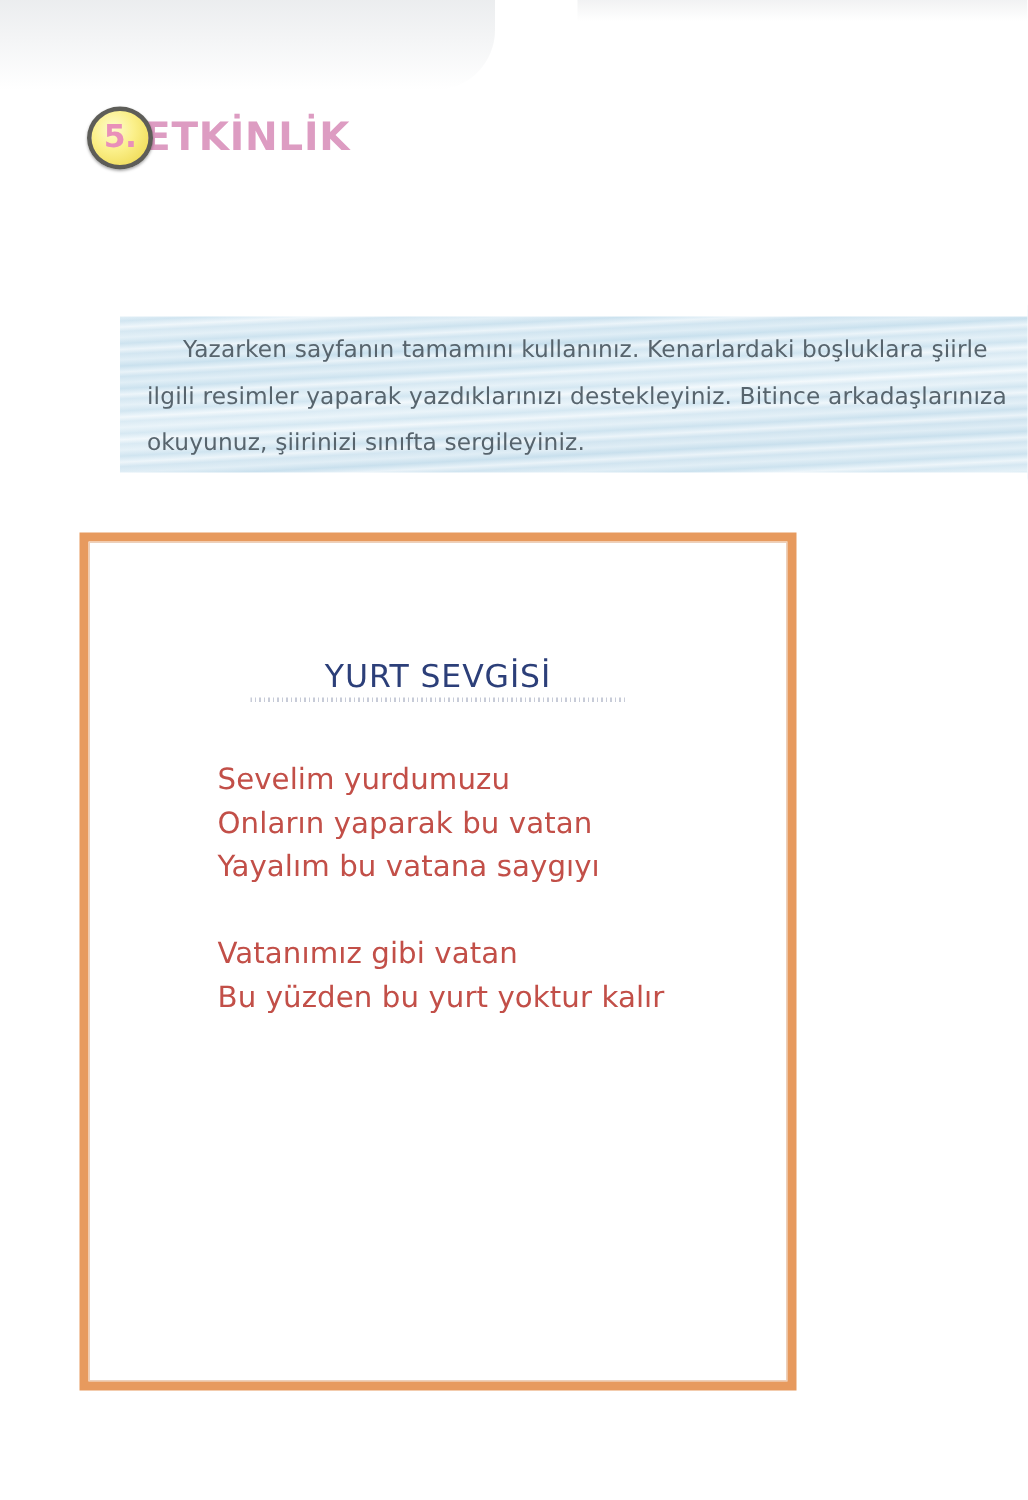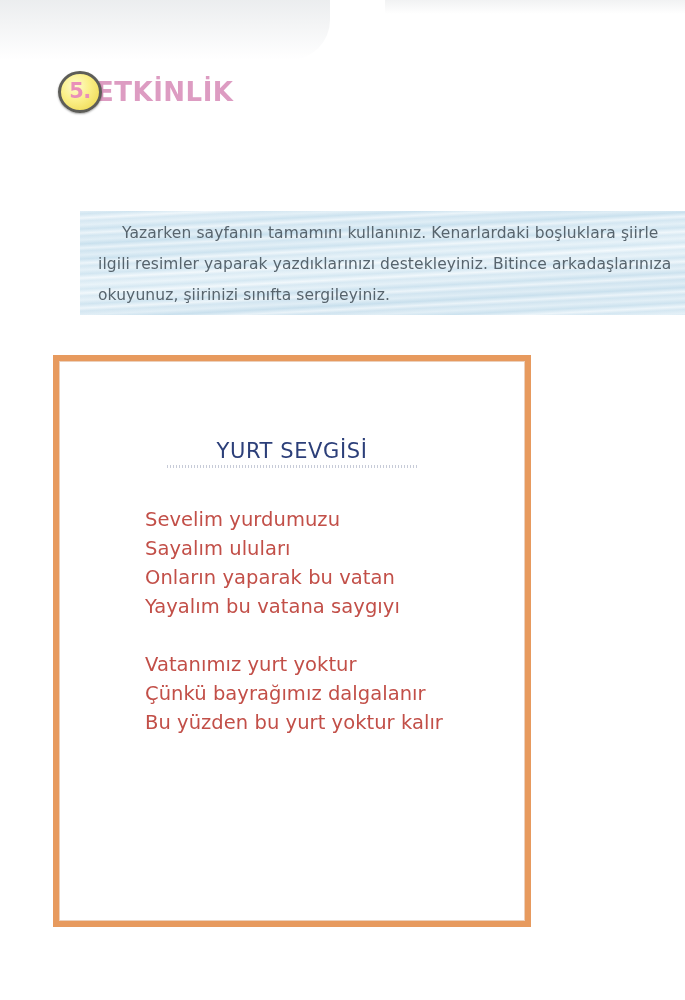--- a/index.html
+++ b/index.html
@@ -240,27 +240,25 @@
   <div class="frame">
     <div class="poem">
 
       <div class="poem-title-wrap">
         <div class="title-rule"></div>
         <span class="poem-title">YURT SEVGİSİ</span>
       </div>
 
       <div class="stanza first">
         <div class="line">Sevelim yurdumuzu</div>
-        <div class="line">Sayalım uluları</div>
         <div class="line">Onların yaparak bu vatan</div>
         <div class="line">Yayalım bu vatana saygıyı</div>
       </div>
 
       <div class="stanza second">
-        <div class="line">Vatanımız yurt yoktur</div>
-        <div class="line">Çünkü bayrağımız dalgalanır</div>
+        <div class="line">Vatanımız gibi vatan</div>
         <div class="line">Bu yüzden bu yurt yoktur kalır</div>
       </div>
 
     </div>
   </div>
 
 </div>
 
 </body></html>

